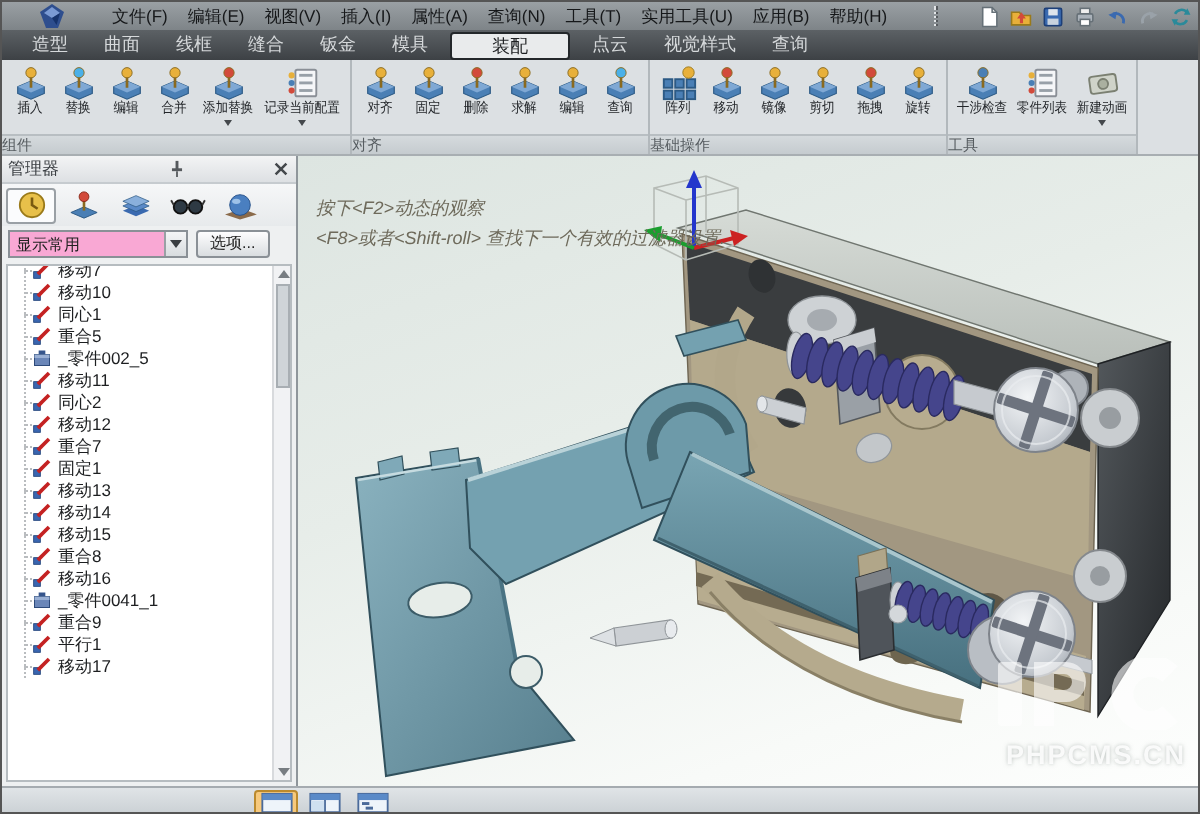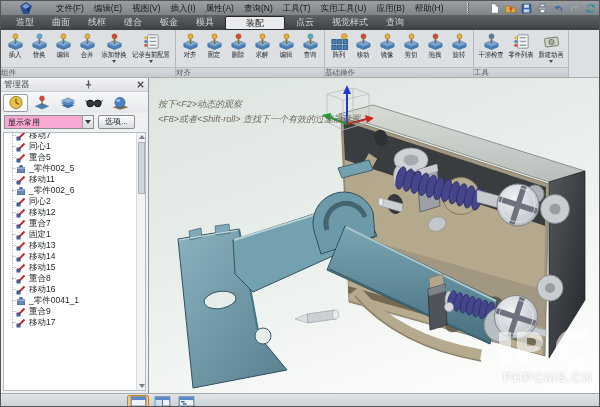--- a/index.html
+++ b/index.html
@@ -449,20 +449,27 @@
                   <rect x="1" y="7" width="4" height="4" fill="#3a66b0" stroke="#1d3f78" stroke-width=".5"></rect>
                   <line x1="3.5" y1="8.5" x2="10.2" y2="1.8" stroke="#c42222" stroke-width="2.2"></line>
                 </svg></span>
               <span class="tlabel">移动7</span>
             </div>
             <div class="trow">
               <span><svg viewBox="0 0 12 12" width="10" height="10">
                   <rect x="1" y="7" width="4" height="4" fill="#3a66b0" stroke="#1d3f78" stroke-width=".5"></rect>
                   <line x1="3.5" y1="8.5" x2="10.2" y2="1.8" stroke="#c42222" stroke-width="2.2"></line>
                 </svg></span>
+              <span class="tlabel">移动10</span>
+            </div>
+            <div class="trow">
+              <span><svg viewBox="0 0 12 12" width="10" height="10">
+                  <rect x="1" y="7" width="4" height="4" fill="#3a66b0" stroke="#1d3f78" stroke-width=".5"></rect>
+                  <line x1="3.5" y1="8.5" x2="10.2" y2="1.8" stroke="#c42222" stroke-width="2.2"></line>
+                </svg></span>
               <span class="tlabel">同心1</span>
             </div>
             <div class="trow">
               <span><svg viewBox="0 0 12 12" width="10" height="10">
                   <rect x="1" y="7" width="4" height="4" fill="#3a66b0" stroke="#1d3f78" stroke-width=".5"></rect>
                   <line x1="3.5" y1="8.5" x2="10.2" y2="1.8" stroke="#c42222" stroke-width="2.2"></line>
                 </svg></span>
               <span class="tlabel">重合5</span>
             </div>
             <div class="trow">
@@ -475,103 +482,102 @@
             </div>
             <div class="trow">
               <span><svg viewBox="0 0 12 12" width="10" height="10">
                   <rect x="1" y="7" width="4" height="4" fill="#3a66b0" stroke="#1d3f78" stroke-width=".5"></rect>
                   <line x1="3.5" y1="8.5" x2="10.2" y2="1.8" stroke="#c42222" stroke-width="2.2"></line>
                 </svg></span>
               <span class="tlabel">移动11</span>
             </div>
             <div class="trow">
               <span><svg viewBox="0 0 12 12" width="10" height="10">
+                  <rect x="1" y="7" width="4" height="4" fill="#3a66b0" stroke="#1d3f78" stroke-width=".5"></rect>
+                  <line x1="3.5" y1="8.5" x2="10.2" y2="1.8" stroke="#c42222" stroke-width="2.2"></line>
+                </svg></span>
+              <span class="tlabel">同心2</span>
+            </div>
+            <div class="trow">
+              <span><svg viewBox="0 0 12 12" width="10" height="10">
+                  <rect x="1" y="7" width="4" height="4" fill="#3a66b0" stroke="#1d3f78" stroke-width=".5"></rect>
+                  <line x1="3.5" y1="8.5" x2="10.2" y2="1.8" stroke="#c42222" stroke-width="2.2"></line>
+                </svg></span>
+              <span class="tlabel">移动12</span>
+            </div>
+            <div class="trow">
+              <span><svg viewBox="0 0 12 12" width="10" height="10">
+                  <rect x="1" y="7" width="4" height="4" fill="#3a66b0" stroke="#1d3f78" stroke-width=".5"></rect>
+                  <line x1="3.5" y1="8.5" x2="10.2" y2="1.8" stroke="#c42222" stroke-width="2.2"></line>
+                </svg></span>
+              <span class="tlabel">重合7</span>
+            </div>
+            <div class="trow">
+              <span><svg viewBox="0 0 12 12" width="10" height="10">
+                  <rect x="1" y="7" width="4" height="4" fill="#3a66b0" stroke="#1d3f78" stroke-width=".5"></rect>
+                  <line x1="3.5" y1="8.5" x2="10.2" y2="1.8" stroke="#c42222" stroke-width="2.2"></line>
+                </svg></span>
+              <span class="tlabel">固定1</span>
+            </div>
+            <div class="trow">
+              <span><svg viewBox="0 0 12 12" width="10" height="10">
+                  <rect x="1" y="7" width="4" height="4" fill="#3a66b0" stroke="#1d3f78" stroke-width=".5"></rect>
+                  <line x1="3.5" y1="8.5" x2="10.2" y2="1.8" stroke="#c42222" stroke-width="2.2"></line>
+                </svg></span>
+              <span class="tlabel">移动13</span>
+            </div>
+            <div class="trow">
+              <span><svg viewBox="0 0 12 12" width="10" height="10">
+                  <rect x="1" y="7" width="4" height="4" fill="#3a66b0" stroke="#1d3f78" stroke-width=".5"></rect>
+                  <line x1="3.5" y1="8.5" x2="10.2" y2="1.8" stroke="#c42222" stroke-width="2.2"></line>
+                </svg></span>
+              <span class="tlabel">移动14</span>
+            </div>
+            <div class="trow">
+              <span><svg viewBox="0 0 12 12" width="10" height="10">
+                  <rect x="1" y="7" width="4" height="4" fill="#3a66b0" stroke="#1d3f78" stroke-width=".5"></rect>
+                  <line x1="3.5" y1="8.5" x2="10.2" y2="1.8" stroke="#c42222" stroke-width="2.2"></line>
+                </svg></span>
+              <span class="tlabel">移动15</span>
+            </div>
+            <div class="trow">
+              <span><svg viewBox="0 0 12 12" width="10" height="10">
+                  <rect x="1" y="7" width="4" height="4" fill="#3a66b0" stroke="#1d3f78" stroke-width=".5"></rect>
+                  <line x1="3.5" y1="8.5" x2="10.2" y2="1.8" stroke="#c42222" stroke-width="2.2"></line>
+                </svg></span>
+              <span class="tlabel">重合8</span>
+            </div>
+            <div class="trow">
+              <span><svg viewBox="0 0 12 12" width="10" height="10">
+                  <rect x="1" y="7" width="4" height="4" fill="#3a66b0" stroke="#1d3f78" stroke-width=".5"></rect>
+                  <line x1="3.5" y1="8.5" x2="10.2" y2="1.8" stroke="#c42222" stroke-width="2.2"></line>
+                </svg></span>
+              <span class="tlabel">移动16</span>
+            </div>
+            <div class="trow">
+              <span><svg viewBox="0 0 12 12" width="10" height="10">
                   <rect x="4" y="1.5" width="4" height="3" fill="#35558c"></rect>
                   <rect x="1.5" y="4" width="9" height="6.5" fill="#6a86b8" stroke="#2d4a7a" stroke-width=".6"></rect>
                   <rect x="1.5" y="4" width="9" height="2" fill="#9ab0d4"></rect>
                 </svg></span>
-              <span class="tlabel">_零件002_6</span>
-            </div>
-            <div class="trow">
-              <span><svg viewBox="0 0 12 12" width="10" height="10">
-                  <rect x="1" y="7" width="4" height="4" fill="#3a66b0" stroke="#1d3f78" stroke-width=".5"></rect>
-                  <line x1="3.5" y1="8.5" x2="10.2" y2="1.8" stroke="#c42222" stroke-width="2.2"></line>
-                </svg></span>
-              <span class="tlabel">同心2</span>
-            </div>
-            <div class="trow">
-              <span><svg viewBox="0 0 12 12" width="10" height="10">
-                  <rect x="1" y="7" width="4" height="4" fill="#3a66b0" stroke="#1d3f78" stroke-width=".5"></rect>
-                  <line x1="3.5" y1="8.5" x2="10.2" y2="1.8" stroke="#c42222" stroke-width="2.2"></line>
-                </svg></span>
-              <span class="tlabel">移动12</span>
-            </div>
-            <div class="trow">
-              <span><svg viewBox="0 0 12 12" width="10" height="10">
-                  <rect x="1" y="7" width="4" height="4" fill="#3a66b0" stroke="#1d3f78" stroke-width=".5"></rect>
-                  <line x1="3.5" y1="8.5" x2="10.2" y2="1.8" stroke="#c42222" stroke-width="2.2"></line>
-                </svg></span>
-              <span class="tlabel">重合7</span>
-            </div>
-            <div class="trow">
-              <span><svg viewBox="0 0 12 12" width="10" height="10">
-                  <rect x="1" y="7" width="4" height="4" fill="#3a66b0" stroke="#1d3f78" stroke-width=".5"></rect>
-                  <line x1="3.5" y1="8.5" x2="10.2" y2="1.8" stroke="#c42222" stroke-width="2.2"></line>
-                </svg></span>
-              <span class="tlabel">固定1</span>
-            </div>
-            <div class="trow">
-              <span><svg viewBox="0 0 12 12" width="10" height="10">
-                  <rect x="1" y="7" width="4" height="4" fill="#3a66b0" stroke="#1d3f78" stroke-width=".5"></rect>
-                  <line x1="3.5" y1="8.5" x2="10.2" y2="1.8" stroke="#c42222" stroke-width="2.2"></line>
-                </svg></span>
-              <span class="tlabel">移动13</span>
-            </div>
-            <div class="trow">
-              <span><svg viewBox="0 0 12 12" width="10" height="10">
-                  <rect x="1" y="7" width="4" height="4" fill="#3a66b0" stroke="#1d3f78" stroke-width=".5"></rect>
-                  <line x1="3.5" y1="8.5" x2="10.2" y2="1.8" stroke="#c42222" stroke-width="2.2"></line>
-                </svg></span>
-              <span class="tlabel">移动14</span>
-            </div>
-            <div class="trow">
-              <span><svg viewBox="0 0 12 12" width="10" height="10">
-                  <rect x="1" y="7" width="4" height="4" fill="#3a66b0" stroke="#1d3f78" stroke-width=".5"></rect>
-                  <line x1="3.5" y1="8.5" x2="10.2" y2="1.8" stroke="#c42222" stroke-width="2.2"></line>
-                </svg></span>
-              <span class="tlabel">移动15</span>
-            </div>
-            <div class="trow">
-              <span><svg viewBox="0 0 12 12" width="10" height="10">
-                  <rect x="1" y="7" width="4" height="4" fill="#3a66b0" stroke="#1d3f78" stroke-width=".5"></rect>
-                  <line x1="3.5" y1="8.5" x2="10.2" y2="1.8" stroke="#c42222" stroke-width="2.2"></line>
-                </svg></span>
-              <span class="tlabel">重合8</span>
-            </div>
-            <div class="trow">
-              <span><svg viewBox="0 0 12 12" width="10" height="10">
-                  <rect x="1" y="7" width="4" height="4" fill="#3a66b0" stroke="#1d3f78" stroke-width=".5"></rect>
-                  <line x1="3.5" y1="8.5" x2="10.2" y2="1.8" stroke="#c42222" stroke-width="2.2"></line>
-                </svg></span>
-              <span class="tlabel">移动16</span>
-            </div>
-            <div class="trow">
-              <span><svg viewBox="0 0 12 12" width="10" height="10">
-                  <rect x="4" y="1.5" width="4" height="3" fill="#35558c"></rect>
-                  <rect x="1.5" y="4" width="9" height="6.5" fill="#6a86b8" stroke="#2d4a7a" stroke-width=".6"></rect>
-                  <rect x="1.5" y="4" width="9" height="2" fill="#9ab0d4"></rect>
-                </svg></span>
               <span class="tlabel">_零件0041_1</span>
             </div>
             <div class="trow">
               <span><svg viewBox="0 0 12 12" width="10" height="10">
                   <rect x="1" y="7" width="4" height="4" fill="#3a66b0" stroke="#1d3f78" stroke-width=".5"></rect>
                   <line x1="3.5" y1="8.5" x2="10.2" y2="1.8" stroke="#c42222" stroke-width="2.2"></line>
                 </svg></span>
               <span class="tlabel">重合9</span>
+            </div>
+            <div class="trow">
+              <span><svg viewBox="0 0 12 12" width="10" height="10">
+                  <rect x="1" y="7" width="4" height="4" fill="#3a66b0" stroke="#1d3f78" stroke-width=".5"></rect>
+                  <line x1="3.5" y1="8.5" x2="10.2" y2="1.8" stroke="#c42222" stroke-width="2.2"></line>
+                </svg></span>
+              <span class="tlabel">平行1</span>
             </div>
             <div class="trow">
               <span><svg viewBox="0 0 12 12" width="10" height="10">
                   <rect x="1" y="7" width="4" height="4" fill="#3a66b0" stroke="#1d3f78" stroke-width=".5"></rect>
                   <line x1="3.5" y1="8.5" x2="10.2" y2="1.8" stroke="#c42222" stroke-width="2.2"></line>
                 </svg></span>
               <span class="tlabel">移动17</span>
             </div>
           </div>
         <div id="tree-sb">

